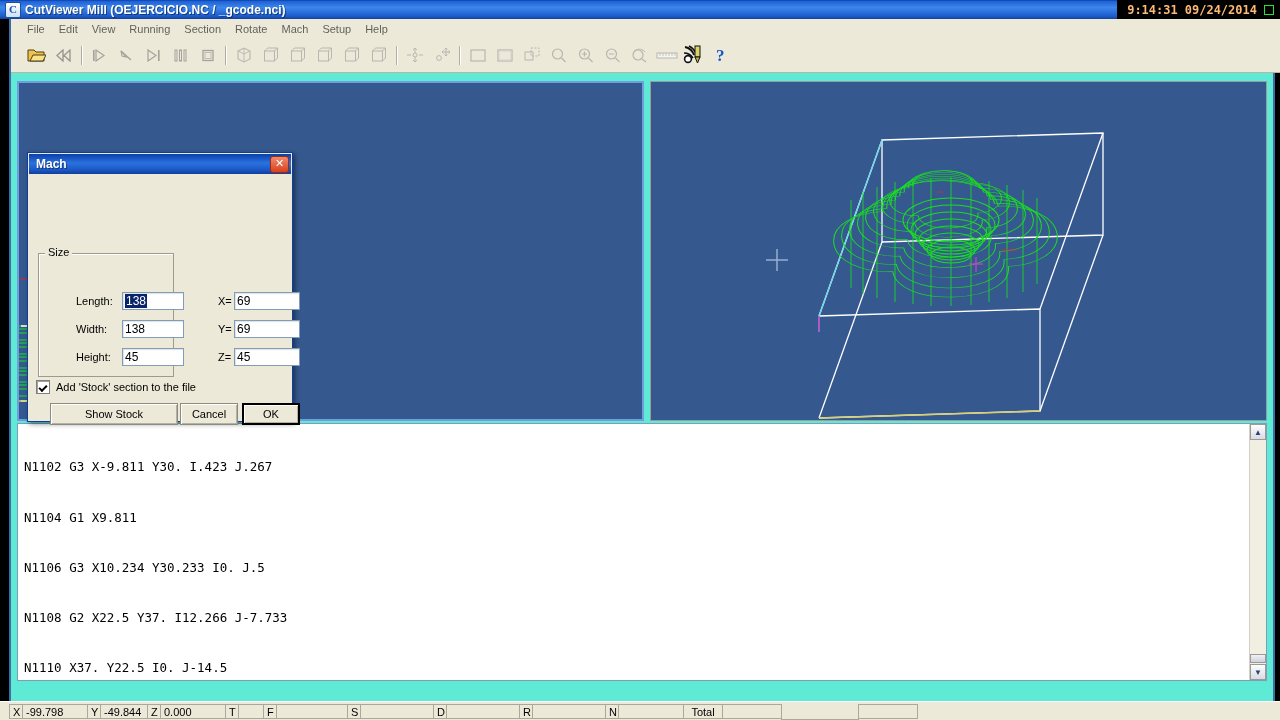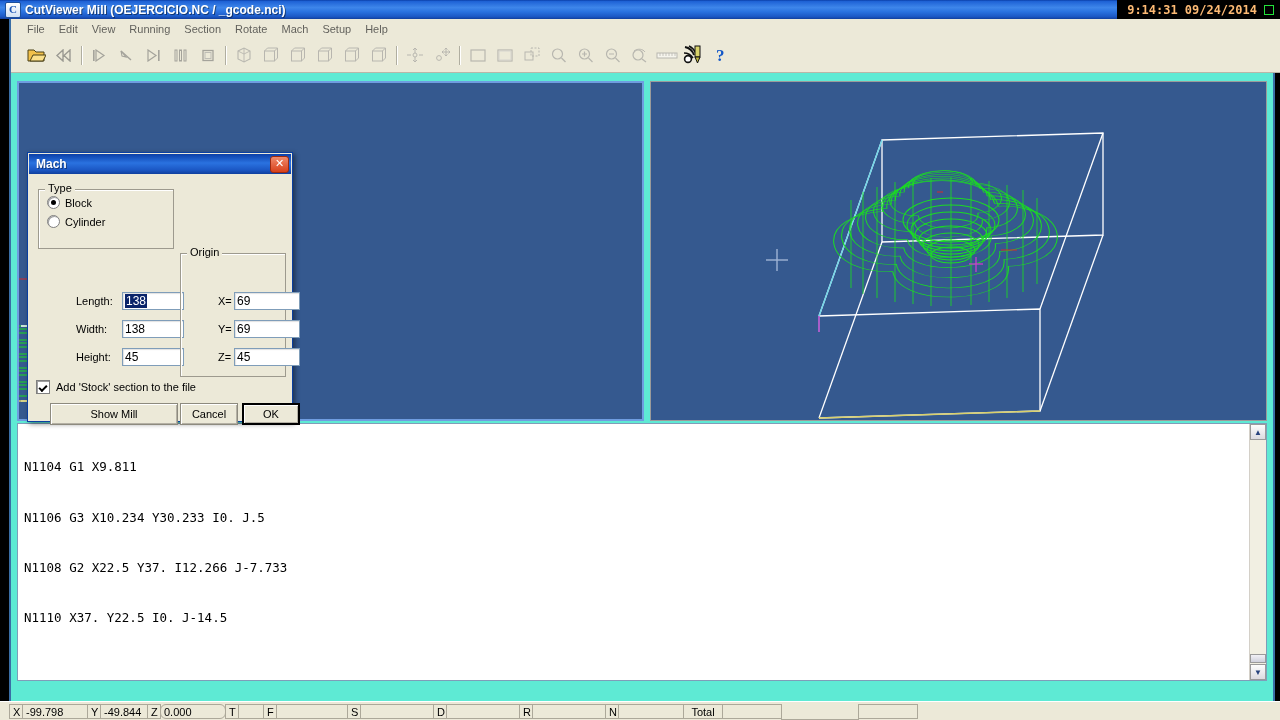--- a/index.html
+++ b/index.html
@@ -572,20 +572,21 @@
           <g stroke="#d62b2b" stroke-width="1">
             <path d="M350 168 L366 168"></path>
             <path d="M286 110 L292 110"></path>
           </g>
         </svg>
       </div>
     </div>
 
     <div class="editor">
       <div class="code">
+        <div>N1102 G3 X-9.811 Y30. I.423 J.267</div>
         <div>N1104 G1 X9.811</div>
         <div>N1106 G3 X10.234 Y30.233 I0. J.5</div>
         <div>N1108 G2 X22.5 Y37. I12.266 J-7.733</div>
         <div>N1110 X37. Y22.5 I0. J-14.5</div>
         
         
         
         
         
         
@@ -604,83 +605,72 @@
 
 
     <div class="dlg">
       <div class="dlg-title">
         <span>Mach</span>
         <div class="dlg-close">✕</div>
       </div>
 
       <div class="dlg-body">
 
-        <div class="grp" style="left:10px;top:14px;width:134px;height:58px;">
-          <div class="grp-lbl">Type</div>
-          <div class="radio-row" style="margin-top:6px;">
-            <span class="radio sel"></span>
-            <label>Block</label>
-          </div>
-          <div class="radio-row" style="margin-top:6px;">
-            <span class="radio"></span>
-            <label>Cylinder</label>
-          </div>
-        </div>
-
+
+        <div class="grp" style="left:10px;top:78px;width:134px;height:122px;">
+          <div class="grp-lbl">Size</div>
+        </div>
         <div class="fld-row" style="left:18px;top:117px;">
           <span class="lab" style="width:46px;">Length:</span>
           <span class="tbox" style="width:62px;">
             <span class="sel">138</span>
           </span>
         </div>
         <div class="fld-row" style="left:18px;top:145px;">
           <span class="lab" style="width:46px;">Width:</span>
           <span class="tbox" style="width:62px;">138</span>
         </div>
         <div class="fld-row" style="left:18px;top:173px;">
           <span class="lab" style="width:46px;">Height:</span>
           <span class="tbox" style="width:62px;">45</span>
         </div>
 
-        <div class="grp" style="left:152px;top:78px;width:104px;height:122px;">
-          <div class="grp-lbl">Origin</div>
-        </div>
         <div class="fld-row" style="left:160px;top:117px;">
           <span class="lab" style="width:16px;">X=</span>
           <span class="tbox" style="width:66px;">69</span>
         </div>
         <div class="fld-row" style="left:160px;top:145px;">
           <span class="lab" style="width:16px;">Y=</span>
           <span class="tbox" style="width:66px;">69</span>
         </div>
         <div class="fld-row" style="left:160px;top:173px;">
           <span class="lab" style="width:16px;">Z=</span>
           <span class="tbox" style="width:66px;">45</span>
         </div>
 
         <div class="chk-row" style="left:8px;top:205px;">
           <span class="chk on"></span>
           <label>Add 'Stock' section to the file</label>
         </div>
 
-        <div class="dbtn" style="left:22px;top:228px;width:128px;">Show Mill</div>
+        <div class="dbtn" style="left:22px;top:228px;width:128px;">Show Stock</div>
         <div class="dbtn" style="left:152px;top:228px;width:58px;">Cancel</div>
         <div class="dbtn focus" style="left:214px;top:228px;width:58px;">OK</div>
       </div>
     </div>
 
   </div>
 
   <div class="statusbar">
     <div class="sb-cell lbl" style="width:14px;">X</div>
     <div class="sb-cell lbl" style="width:66px;">-99.798</div>
     <div class="sb-cell lbl" style="width:14px;">Y</div>
     <div class="sb-cell lbl" style="width:48px;">-49.844</div>
     <div class="sb-cell lbl" style="width:14px;">Z</div>
-    <div class="sb-cell lbl" style="width:66px;border-radius:6px;">0.000</div>
+    <div class="sb-cell lbl" style="width:66px;">0.000</div>
     <div class="sb-cell lbl" style="width:14px;">T</div>
     <div class="sb-cell lbl" style="width:26px;"></div>
     <div class="sb-cell lbl" style="width:14px;">F</div>
     <div class="sb-cell lbl" style="width:72px;"></div>
     <div class="sb-cell lbl" style="width:14px;">S</div>
     <div class="sb-cell lbl" style="width:74px;"></div>
     <div class="sb-cell lbl" style="width:14px;">D</div>
     <div class="sb-cell lbl" style="width:74px;"></div>
     <div class="sb-cell lbl" style="width:14px;">R</div>
     <div class="sb-cell lbl" style="width:74px;"></div>

